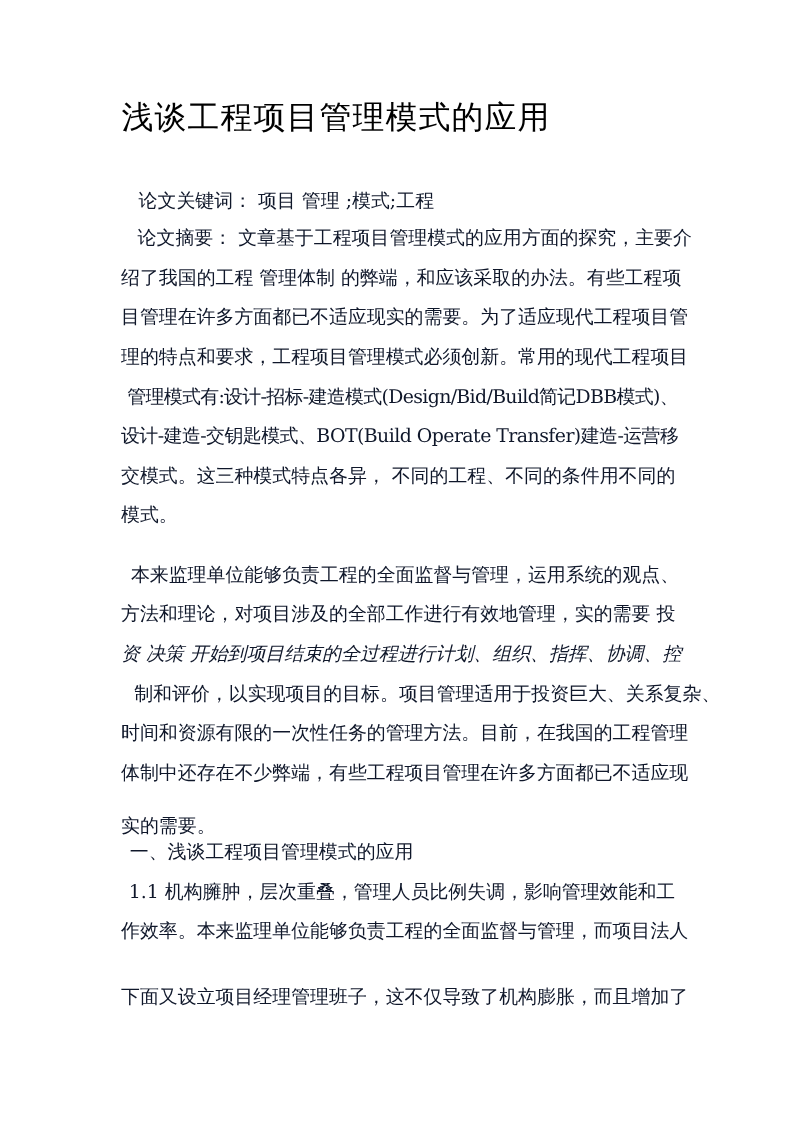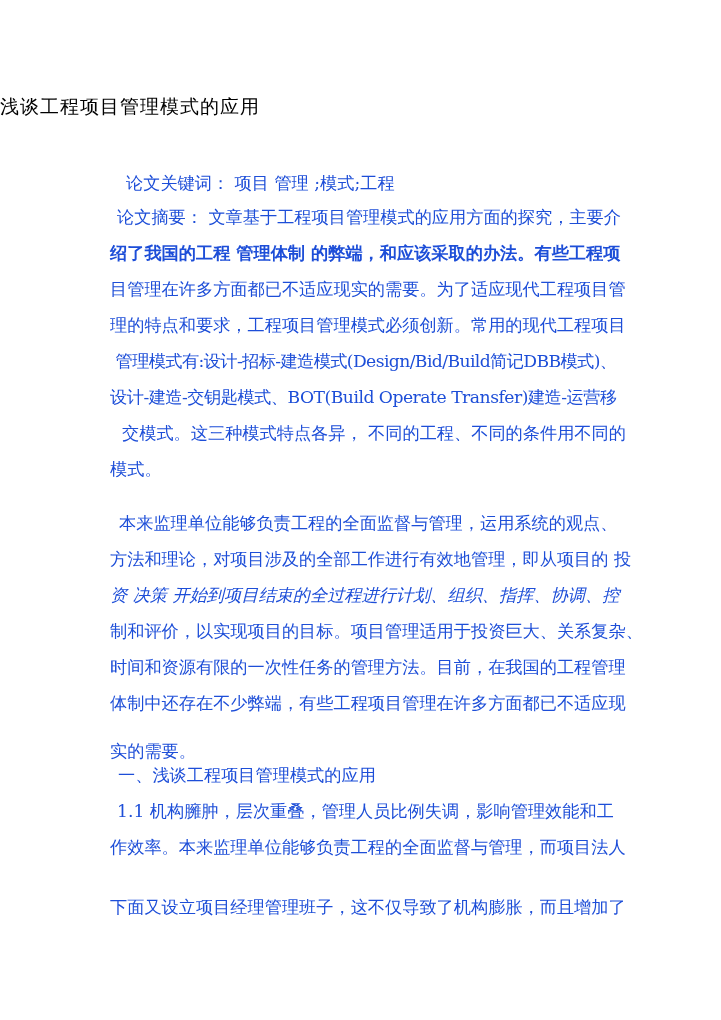--- a/index.html
+++ b/index.html
@@ -1,42 +1,42 @@
 <!DOCTYPE html>
 <html><head>
 <meta charset="utf-8">
 <style>
   html, body { margin:0; padding:0; background:#ffffff; }
   body { width:721px; height:1020px; position:relative; overflow:hidden;
          font-family: "DejaVu Serif", "Liberation Serif", serif; color:#111; }
-  .title { position:absolute; left:0; width:611px; top:86px; 
-           font-size:19px; line-height:40px; letter-spacing:1px; color:#000; }
+  .title { position:absolute; left:0; width:611px; top:86px; text-align:center;
+           font-size:29px; line-height:40px; letter-spacing:1px; color:#000; }
   .line { position:absolute; left:110px; width:512px; font-size:17.2px; line-height:22px;
-          white-space:nowrap; overflow:visible; color:#1d4ed8; }
+          white-space:nowrap; overflow:visible; color:#0f172a; }
 </style>
 </head>
 <body>
 
 <div class="title">浅谈工程项目管理模式的应用</div>
 
 <div>
   <div class="line" style="top:172px;left:126px;">论文关键词：  项目 管理 ;模式;工程</div>
-  <div class="line" style="top:206px;left:117px;">论文摘要： 文章基于工程项目管理模式的应用方面的探究，主要介</div>
-  <div class="line" style="top:242px;font-weight:bold;">绍了我国的工程 管理体制 的弊端，和应该采取的办法。有些工程项</div>
+  <div class="line" style="top:206px;left:117px;text-align:right;">论文摘要： 文章基于工程项目管理模式的应用方面的探究，主要介</div>
+  <div class="line" style="top:242px;">绍了我国的工程 管理体制 的弊端，和应该采取的办法。有些工程项</div>
   <div class="line" style="top:278px;">目管理在许多方面都已不适应现实的需要。为了适应现代工程项目管</div>
   <div class="line" style="top:314px;">理的特点和要求，工程项目管理模式必须创新。常用的现代工程项目</div>
   <div class="line" style="top:350px;letter-spacing:-0.6px;text-align:center;">管理模式有:设计-招标-建造模式(Design/Bid/Build简记DBB模式)、</div>
   <div class="line" style="top:386px;letter-spacing:-0.5px;">设计-建造-交钥匙模式、BOT(Build Operate Transfer)建造-运营移</div>
-  <div class="line" style="top:422px;margin-left:12px;">交模式。这三种模式特点各异， 不同的工程、不同的条件用不同的</div>
+  <div class="line" style="top:422px;">交模式。这三种模式特点各异， 不同的工程、不同的条件用不同的</div>
   <div class="line" style="top:458px;">模式。</div>
 
   <div class="line" style="top:512px;left:119px;">本来监理单位能够负责工程的全面监督与管理，运用系统的观点、</div>
-  <div class="line" style="top:548px;">方法和理论，对项目涉及的全部工作进行有效地管理，即从项目的 投</div>
+  <div class="line" style="top:548px;">方法和理论，对项目涉及的全部工作进行有效地管理，实的需要 投</div>
   <div class="line" style="top:584px;font-style:italic;">资 决策 开始到项目结束的全过程进行计划、组织、指挥、协调、控</div>
-  <div class="line" style="top:620px;">制和评价，以实现项目的目标。项目管理适用于投资巨大、关系复杂、</div>
+  <div class="line" style="top:620px;margin-left:12px;">制和评价，以实现项目的目标。项目管理适用于投资巨大、关系复杂、</div>
   <div class="line" style="top:656px;">时间和资源有限的一次性任务的管理方法。目前，在我国的工程管理</div>
   <div class="line" style="top:692px;">体制中还存在不少弊端，有些工程项目管理在许多方面都已不适应现</div>
   <div class="line" style="top:728px;margin-top:12px;">实的需要。</div>
 
   <div class="line" style="top:764px;left:118px;">一、浅谈工程项目管理模式的应用</div>
 
   <div class="line" style="top:800px;left:117px;">1.1 机构臃肿，层次重叠，管理人员比例失调，影响管理效能和工</div>
   <div class="line" style="top:836px;">作效率。本来监理单位能够负责工程的全面监督与管理，而项目法人</div>
   <div class="line" style="top:872px;margin-top:24px;">下面又设立项目经理管理班子，这不仅导致了机构膨胀，而且增加了</div>
 </div>

